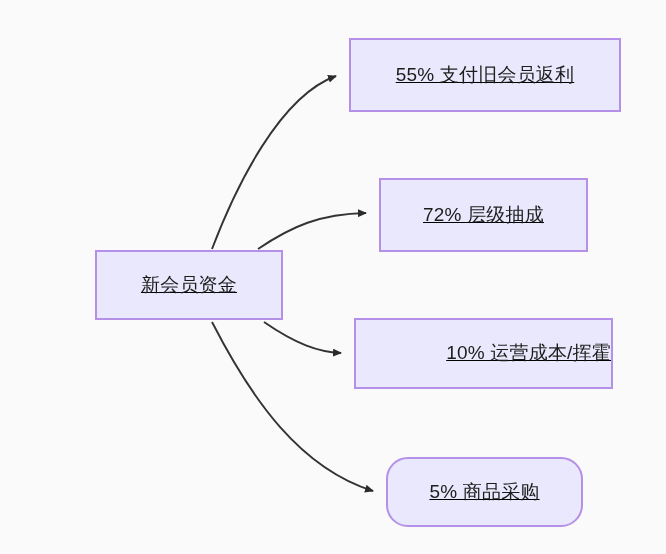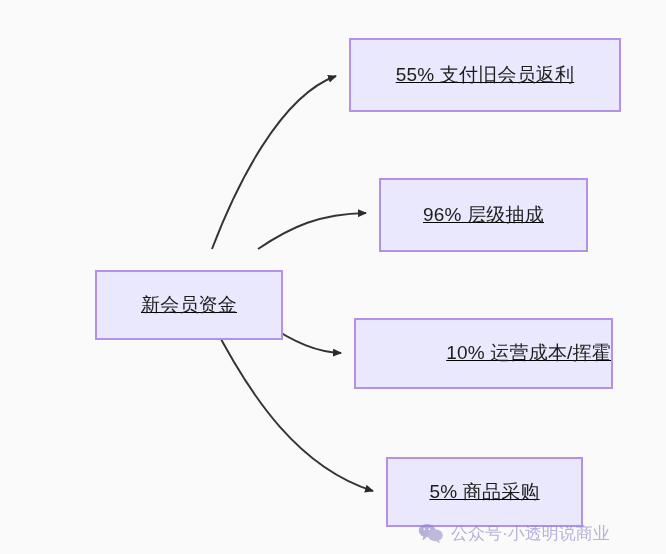--- a/index.html
+++ b/index.html
@@ -41,21 +41,20 @@
     line-height: 1.2;
     letter-spacing: 0.2px;
     white-space: nowrap;
     font-family: "Liberation Sans", "DejaVu Sans", sans-serif;
   }
   #node-source {
     left: 95px;
     top: 250px;
     width: 188px;
     height: 70px;
-    margin-top: 20px;
   }
   #node-rebate {
     left: 349px;
     top: 38px;
     width: 272px;
     height: 74px;
   }
   #node-commission {
     left: 379px;
     top: 178px;
@@ -67,20 +66,21 @@
     top: 318px;
     width: 259px;
     height: 71px;
     justify-content: flex-end;
   }
   #node-procure {
     left: 386px;
     top: 457px;
     width: 197px;
     height: 70px;
+    border-radius: 22px;
   }
   #watermark {
     position: absolute;
     left: 418px;
     top: 518px;
     height: 30px;
     display: flex;
     align-items: center;
     gap: 7px;
     z-index: 3;
@@ -122,36 +122,25 @@
 
   <div class="node" id="node-source">
     <span class="node-label">新会员资金</span>
   </div>
 
   <div class="node" id="node-rebate">
     <span class="node-label">55% 支付旧会员返利</span>
   </div>
 
   <div class="node" id="node-commission">
-    <span class="node-label">96% 层级抽成</span>
+    <span class="node-label">72% 层级抽成</span>
   </div>
 
   <div class="node" id="node-opex">
     <span class="node-label">10% 运营成本/挥霍</span>
   </div>
 
   <div class="node" id="node-procure">
     <span class="node-label">5% 商品采购</span>
   </div>
 
-  <div id="watermark">
-    <svg class="wechat-icon" viewBox="0 0 26 20" xmlns="http://www.w3.org/2000/svg">
-      <ellipse cx="9" cy="7.5" rx="8.3" ry="6.6" fill="#8b85c4"></ellipse>
-      <path d="M5.5 13.2 L4.2 17.4 L8.6 14.6 z" fill="#8b85c4"></path>
-      <ellipse cx="17.4" cy="12.2" rx="7.4" ry="6" fill="#9a94cd"></ellipse>
-      <path d="M20.6 17.2 L22.2 20.4 L18.2 18.6 z" fill="#9a94cd"></path>
-      <circle cx="6.4" cy="6.2" r="1.05" fill="#f0eff9"></circle>
-      <circle cx="11.4" cy="6.2" r="1.05" fill="#f0eff9"></circle>
-    </svg>
-    <span class="wm-text">公众号·小透明说商业</span>
-  </div>
 
 </div>
 
 </body></html>

